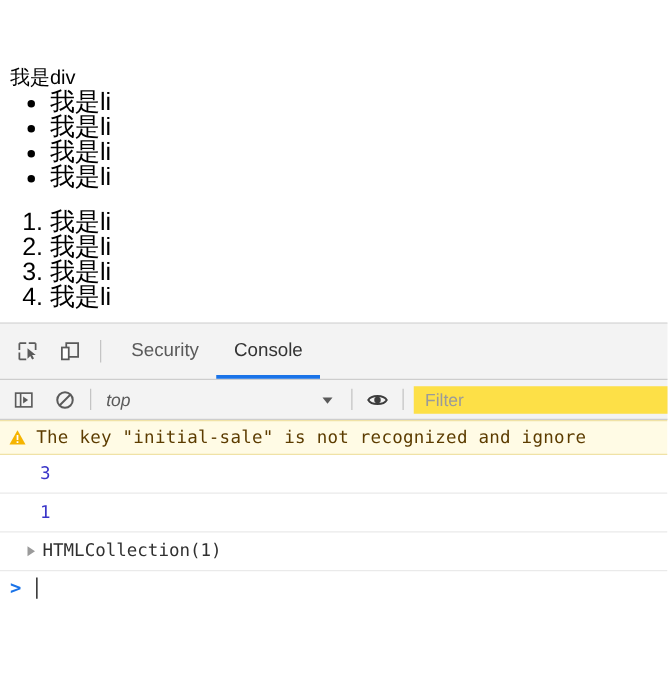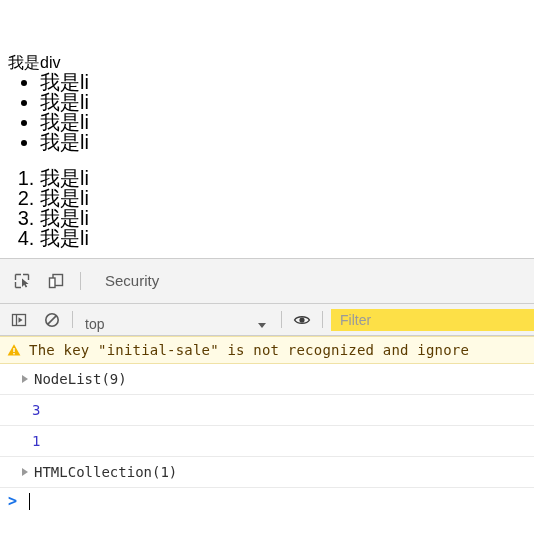--- a/index.html
+++ b/index.html
@@ -131,25 +131,26 @@
   #ct-clear { margin-left: 9px; }
   .ct-sep {
     width: 1px;
     height: 17px;
     background: #c4c4c4;
     flex: 0 0 auto;
     margin: 0 8px;
   }
   #ct-context {
     display: flex;
-    align-items: flex-end;
+    align-items: center;
     width: 192px;
     height: 24px;
     flex: 0 0 auto;
     cursor: default;
+    font-style: italic;
   }
   #ct-context-label {
     font-size: 14px;
     color: #5a5a5a;
     flex: 1 1 auto;
     padding-left: 4px;
   }
   #ct-caret {
     width: 14px;
     height: 14px;
@@ -277,20 +278,21 @@
     </div>
     <div id="icon-device" class="tb-icon">
       <svg width="18" height="18" viewBox="0 0 18 18">
         <rect x="6" y="2.5" width="9.5" height="11" fill="none" stroke="#5a5a5a" stroke-width="1.4"></rect>
         <rect x="2.5" y="6" width="5.5" height="9.5" fill="#ffffff" stroke="#5a5a5a" stroke-width="1.4"></rect>
       </svg>
     </div>
     <div class="tb-sep"></div>
 
     <div class="tab">Security</div>
+    <div class="tab active">Console</div>
   </div>
 
   <div id="console-toolbar">
     <div id="ct-sidebar-toggle" class="ct-icon">
       <svg width="16" height="16" viewBox="0 0 16 16">
         <rect x="1.5" y="2.5" width="13" height="11" fill="none" stroke="#5a5a5a" stroke-width="1.3"></rect>
         <line x1="5.5" y1="2.5" x2="5.5" y2="13.5" stroke="#5a5a5a" stroke-width="1.3"></line>
         <path d="M7.5 5.2 L11.5 8 L7.5 10.8 Z" fill="#5a5a5a"></path>
       </svg>
     </div>
@@ -325,24 +327,20 @@
 
     <div class="msg warning">
       <svg width="14" height="14" viewBox="0 0 14 14">
         <path d="M7 1.2 L13.4 12.6 L0.6 12.6 Z" fill="#f5b400"></path>
         <rect x="6.3" y="5" width="1.4" height="4" fill="#ffffff"></rect>
         <rect x="6.3" y="10" width="1.4" height="1.4" fill="#ffffff"></rect>
       </svg>
       <span class="warn-text">The key "initial-sale" is not recognized and ignore</span>
     </div>
 
-    <div class="msg result">
-      <span class="disclosure"></span>
-      <span class="obj-name">NodeList(9)</span>
-    </div>
 
     <div class="msg result">
       <span class="val-num">3</span>
     </div>
 
     <div class="msg result">
       <span class="val-num">1</span>
     </div>
 
     <div class="msg result">

